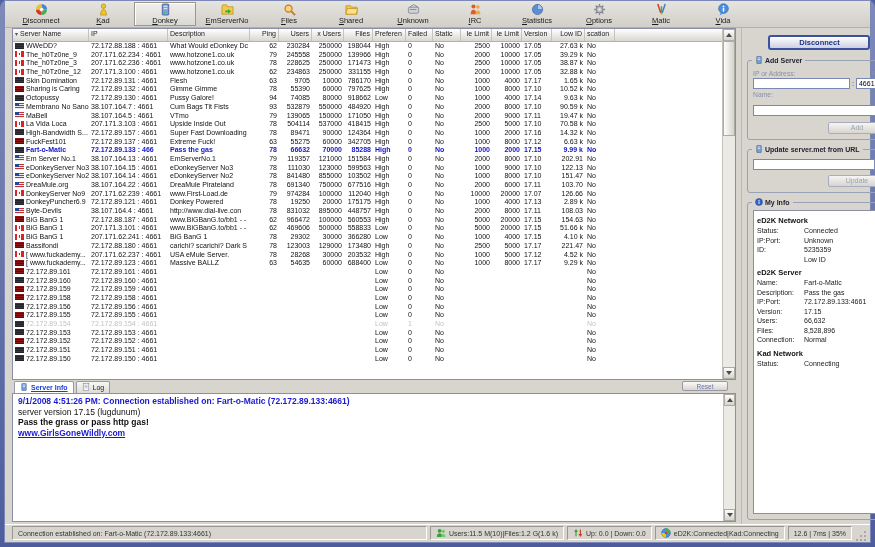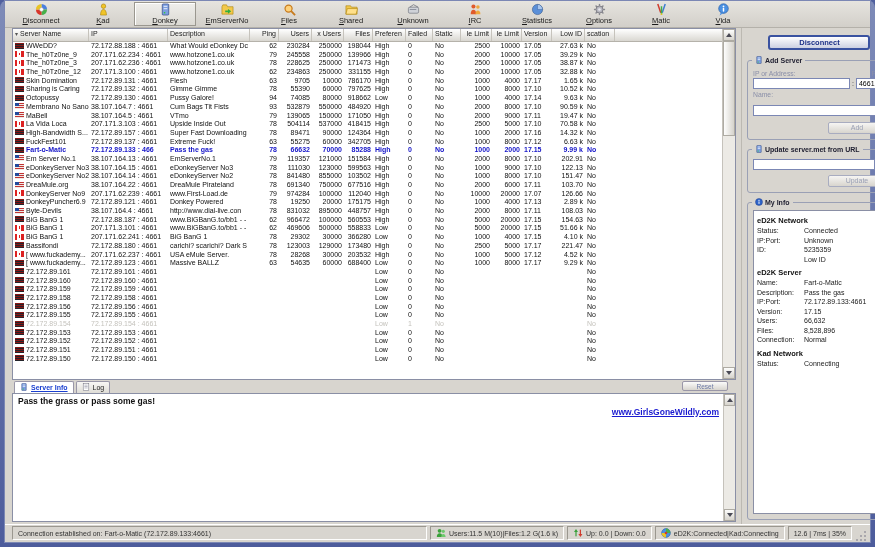--- a/index.html
+++ b/index.html
@@ -61,21 +61,21 @@
   .tab { height:12px; display:flex; align-items:center; gap:3px; padding:0 5px; border:1px solid #9a97a8; border-bottom:none; border-radius:2px 2px 0 0; background:linear-gradient(#f8f7f5,#dedcd6); font-size:7px; color:#222; cursor:default; }
   .tab svg { width:8px; height:8px; }
   .tab-active { background:#fff; }
   .tab-active .tab-lbl { color:#1a3fd0; text-decoration:underline; font-weight:bold; }
   .reset-btn { position:absolute; right:8px; top:1px; width:46px; height:10px; background:linear-gradient(#fbfbfa,#d8d5ce); border:1px solid #9a97a8; border-radius:2px; font-size:6.5px; color:#6a78a5; text-align:center; line-height:9px; cursor:default; }
 
   .logbox { flex:1; position:relative; border:1px solid #8a8fa5; background:#fff; margin-bottom:2px; padding:2px 16px 2px 5px; overflow:hidden; }
   .logline { font-size:8.5px; line-height:10.5px; color:#111; white-space:nowrap; }
   .log-highlight { color:#1a1ad0; font-weight:bold; }
   .log-bold { font-weight:bold; }
-  .log-link { color:#1a1ad0; text-decoration:underline; font-weight:bold; cursor:pointer;text-align:right; }
+  .log-link { color:#1a1ad0; text-decoration:underline; font-weight:bold; cursor:pointer; }
   .log-scroll { position:absolute; top:0; right:0; width:12px; height:100%; background:#eceae5; border-left:1px solid #c5c2bb; display:flex; flex-direction:column; }
 
   .right-panel { flex:1; margin-left:5px; display:flex; flex-direction:column; padding:6px 5px 2px; border-left:1px solid #bcb9b2; }
   .disconnect-btn { flex:0 0 15px; width:102px; margin:1px auto 10px; background:linear-gradient(#fefefe,#ccd0e2); border:2px solid #3a52a0; border-radius:3px; font-size:7.5px; font-weight:bold; color:#1a2f86; text-align:center; line-height:11px; cursor:default; }
   .groupbox { border:1px solid #9aa0b5; border-radius:3px; margin-bottom:9px; padding:7px 5px 5px; position:relative; }
   .gb-title { position:absolute; top:-5px; left:4px; background:#d8d5cf; padding:0 3px; font-size:7px; font-weight:bold; color:#223; display:flex; align-items:center; gap:2px; white-space:nowrap; }
   .gb-title svg { width:8px; height:8px; }
   .lblrow { display:flex; justify-content:space-between; font-size:6.8px; color:#8a8fa8; margin:2px 0 1px; }
   .inp { background:#fff; border:1px solid #7b87b4; height:11px; font-size:7px; padding:0 2px; font-family:"Liberation Sans",sans-serif; }
   .iprow { display:flex; align-items:center; gap:2px; }
@@ -921,21 +921,23 @@
                   <rect x="3" y="4" width="4" height=".8" fill="#99a"></rect>
                   <rect x="3" y="5.8" width="4" height=".8" fill="#99a"></rect>
                 </svg></span>
             <span class="tab-lbl">Log</span>
           </span>
           <span class="reset-btn">Reset</span>
         </div>
 
         <div class="logbox">
           <div id="log-lines">
-              <div class="logline log-bold">Pass the grass or pass some gas!</div>
+              <div class="logline log-highlight">9/1/2008 4:51:26 PM: Connection established on: Fart-o-Matic (72.172.89.133:4661)</div>
+              <div class="logline log-normal">server version 17.15 (lugdunum)</div>
+              <div class="logline log-bold">Pass the grass or pass http gas!</div>
               <div class="logline log-link">www.GirlsGoneWildly.com</div>
             </div>
           <div class="log-scroll">
             <span class="sbtn">
                 <span class="arrow-up"></span>
               </span>
             <span class="strack"></span>
             <span class="sbtn">
                 <span class="arrow-down"></span>
               </span>

